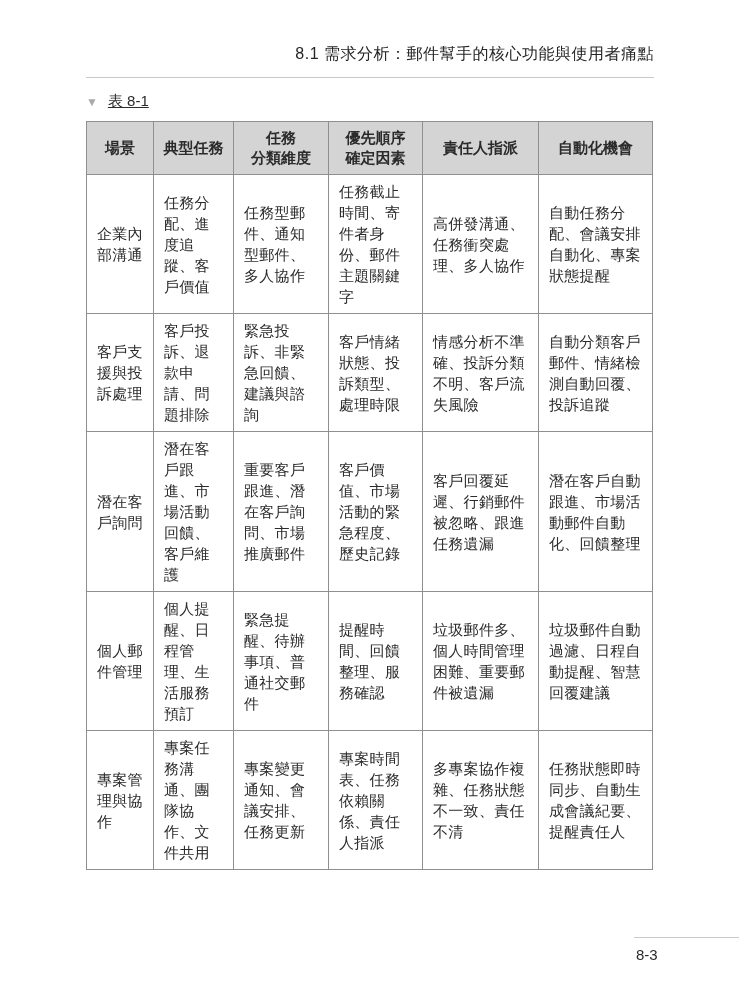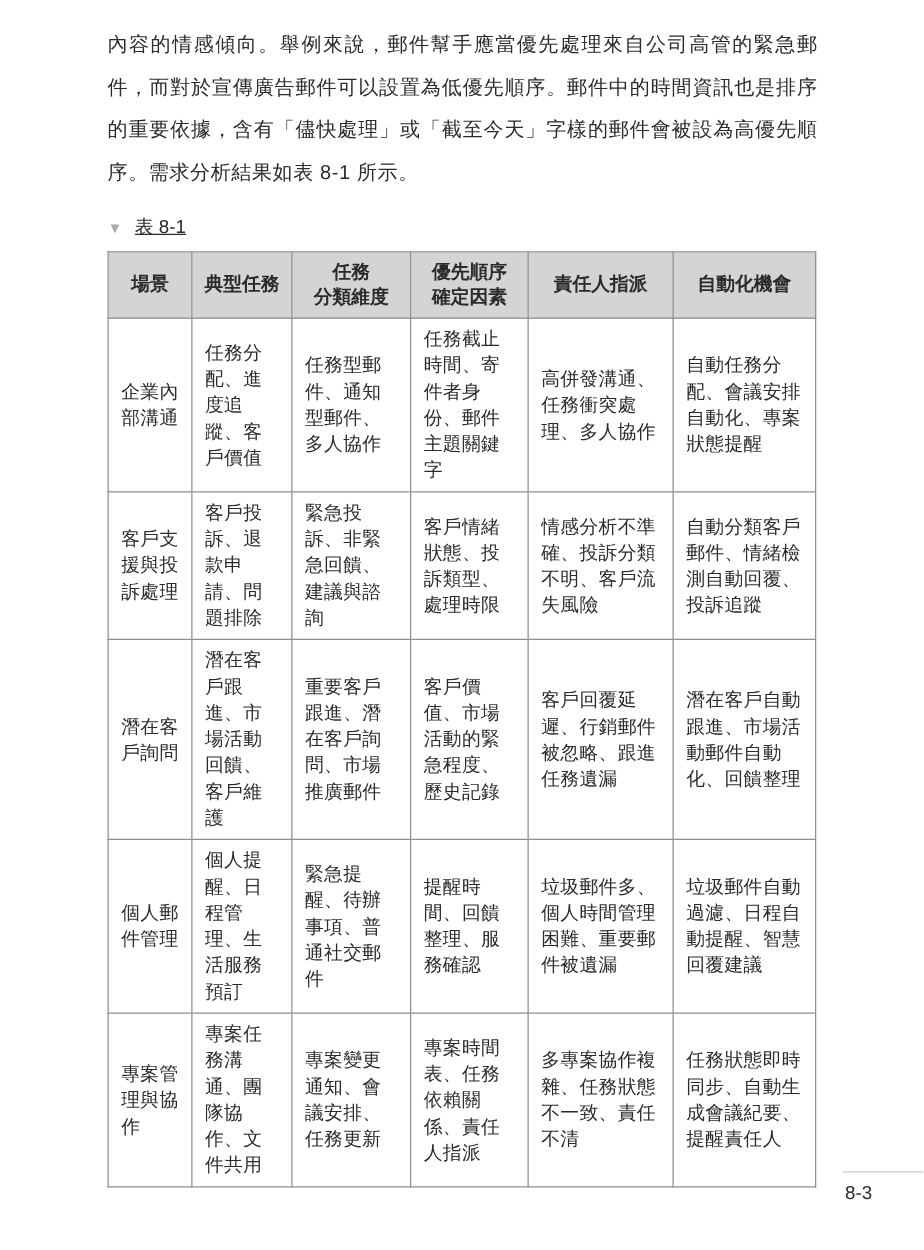--- a/index.html
+++ b/index.html
@@ -80,39 +80,41 @@
   table.req-table td {
     padding: 6px 10px;
     line-height: 21px;
     text-align: left;
     color: #2b2b2b;
     letter-spacing: 0.3px;
   }
   .page-footer {
     position: absolute;
     top: 937px;
-    left: 674px;
+    left: 634px;
     right: 0;
     border-top: 1px solid #c9c9c9;
     padding-top: 8px;
   }
   .page-number {
     font-size: 15px;
     color: #2b2b2b;
     padding-left: 2px;
   }
 </style>
 </head>
 <body>
 
 <div class="page">
   <div class="content">
 
+    <div class="running-head">
+      <span>8.1  需求分析：郵件幫手的核心功能與使用者痛點</span>
+    </div>
 
-    <p class="body-paragraph">內容的情感傾向。舉例來說，郵件幫手應當優先處理來自公司高管的緊急郵件，而對於宣傳廣告郵件可以設置為低優先順序。郵件中的時間資訊也是排序的重要依據，含有「儘快處理」或「截至今天」字樣的郵件會被設為高優先順序。需求分析結果如表 8-1 所示。</p>
 
     <div class="table-caption">
       <span class="caption-marker">▼</span>
       <span class="caption-label">表 8-1</span>
     </div>
 
     <table class="req-table">
       <colgroup>
         <col style="width:67px">
         <col style="width:80px">

